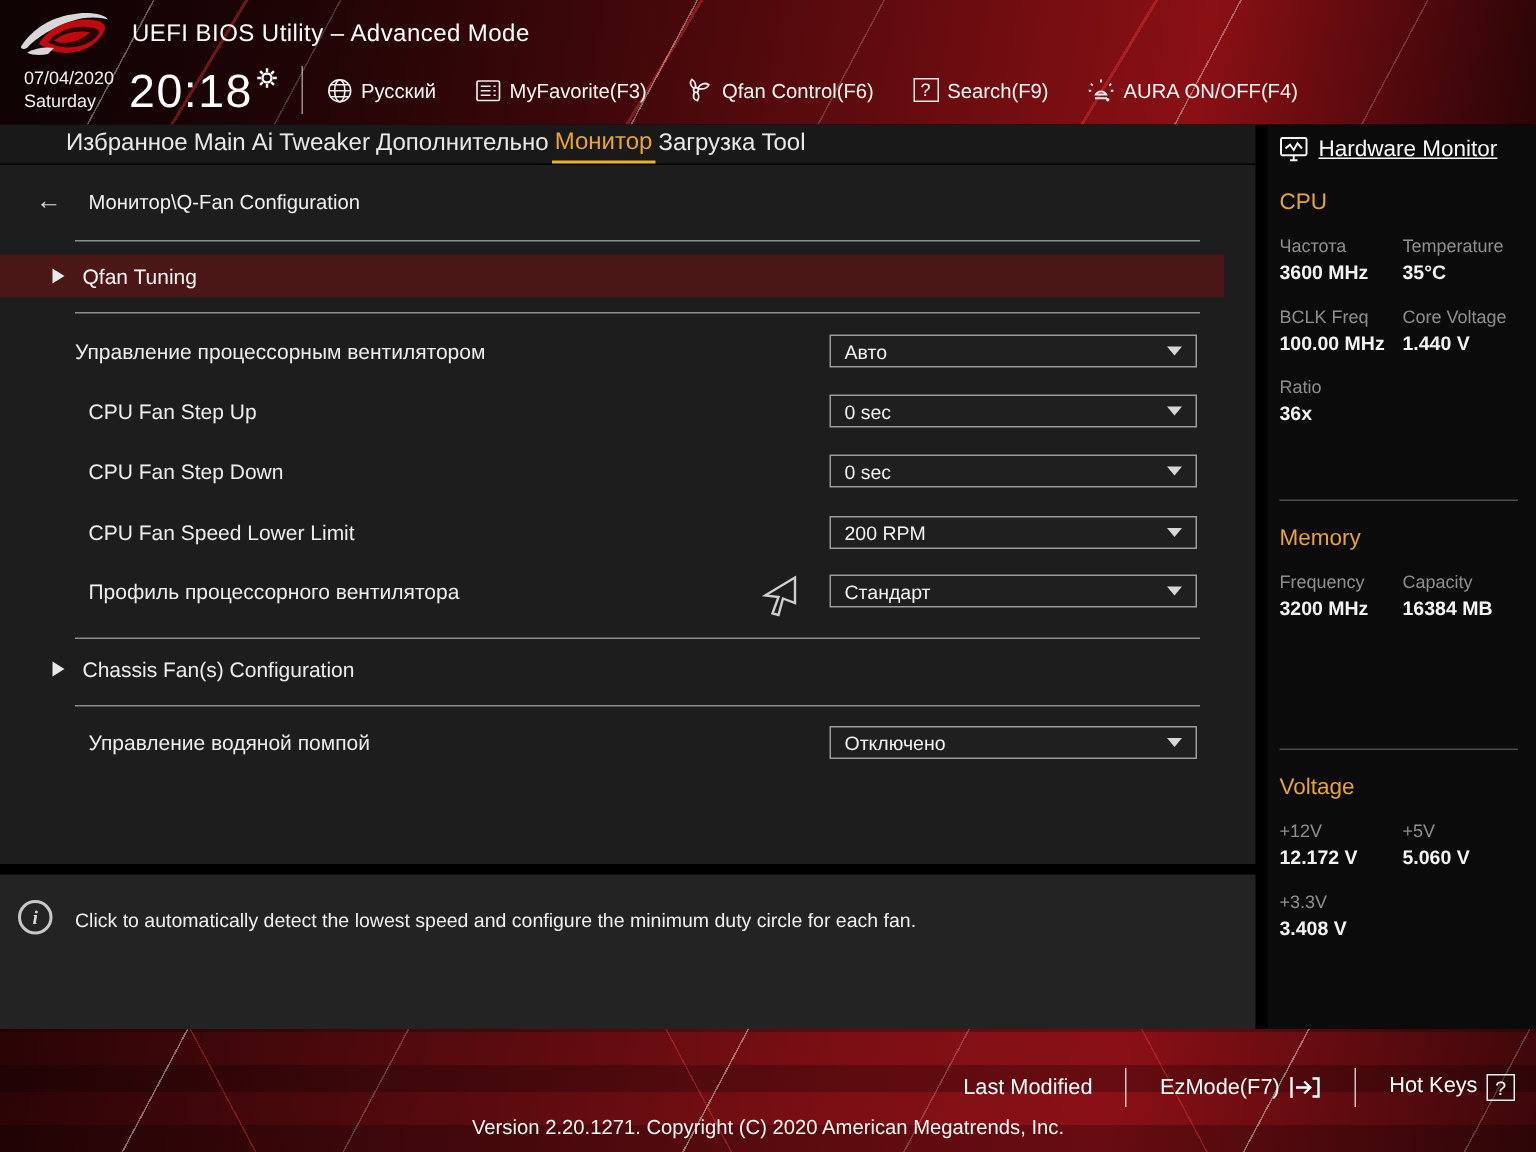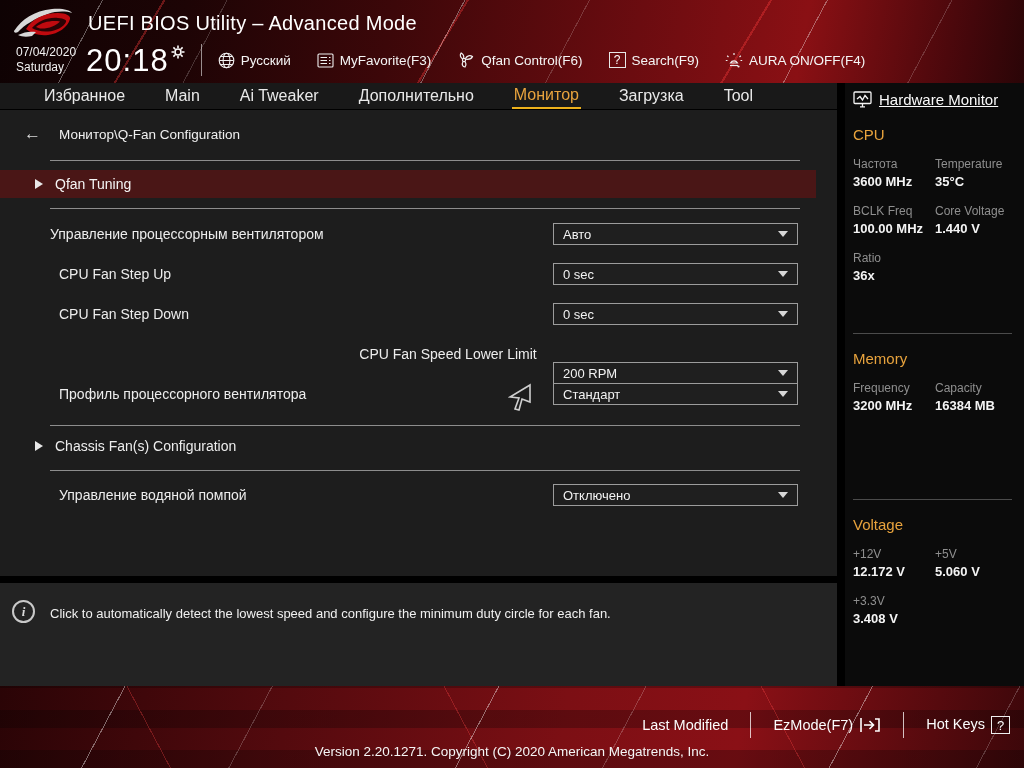--- a/index.html
+++ b/index.html
@@ -9,34 +9,34 @@
   
   .top-header {
     position:absolute; left:0; top:0; width:1024px; height:83px;
     background:
       repeating-linear-gradient(118deg, transparent 0 90px, rgba(255,255,255,.35) 90px 91px, transparent 91px 200px, rgba(255,255,255,.18) 200px 201px, transparent 201px 320px),
       repeating-linear-gradient(121deg, transparent 0 140px, rgba(255,60,60,.35) 140px 142px, transparent 142px 260px),
       linear-gradient(100deg, #0e0203 0%, #1d0405 18%, #3c0709 38%, #6b0c10 62%, #8a1014 78%, #44070b 94%, #2a0507 100%);
   }
   .brand-row { position:absolute; left:12px; top:5px; display:flex; align-items:center; gap:14px; }
   .rog-logo { width:62px; height:36px; }
-  .app-title { font-size:20px; color:#ffffff; letter-spacing:.3px; }
+  .app-title { font-size:16px; color:#ffffff; letter-spacing:.3px; }
   .meta-row { position:absolute; left:16px; top:40px; display:flex; align-items:center; height:40px; }
   .date-block { font-size:12px; line-height:1.25; color:#f2f2f2; margin-right:10px; }
   .time-block { display:flex; align-items:flex-start; color:#fff; }
   .time-text { font-size:31px; font-weight:400; letter-spacing:1px; line-height:1; }
   .time-gear { margin-top:0px; margin-left:2px; }
   .vdiv { width:1px; height:32px; background:rgba(255,255,255,.55); margin:0 16px 0 16px; }
   .hdr-btn { display:flex; align-items:center; gap:6px; font-size:13.5px; color:#f5f5f5; margin-right:26px; cursor:default; white-space:nowrap; }
   .boxed-q { display:inline-flex; align-items:center; justify-content:center; width:17px; height:16px; border:1px solid #e8e8e8; font-size:12px; color:#fff; }
 
   
   .nav-bar {
     position:absolute; left:0; top:83px; width:837px; height:27px;
-    background:#191919; display:flex; align-items:center; padding-left:42px; gap:36px;
+    background:#191919; display:flex; align-items:center; padding-left:42px; 
     border-bottom:1px solid #000;
   }
   .nav-tab { font-size:16px; color:#e9e9e9; padding:2px 2px 3px; cursor:pointer; }
   .nav-tab.active { color:#e8a33d; border-bottom:2px solid #edb11c; }
 
   
   .content {
     position:absolute; left:0; top:110px; width:837px; height:466px;
     background:#1d1d1d;
   }
@@ -225,21 +225,21 @@
       <span class="caret-down"></span>
     </div>
   </div>
   <div class="setting-row" style="top:184px;">
     <span class="setting-label indent">CPU Fan Step Down</span>
     <div class="dropdown">
       <span class="dropdown-value">0 sec</span>
       <span class="caret-down"></span>
     </div>
   </div>
-  <div class="setting-row" style="top:236px;flex-direction:column;">
+  <div class="setting-row" style="top:225px;">
     <span class="setting-label indent">CPU Fan Speed Lower Limit</span>
     <div class="dropdown">
       <span class="dropdown-value">200 RPM</span>
       <span class="caret-down"></span>
     </div>
   </div>
   <div class="setting-row" style="top:264px;">
     <span class="setting-label indent">Профиль процессорного вентилятора</span>
     <div class="dropdown">
       <span class="dropdown-value">Стандарт</span>

